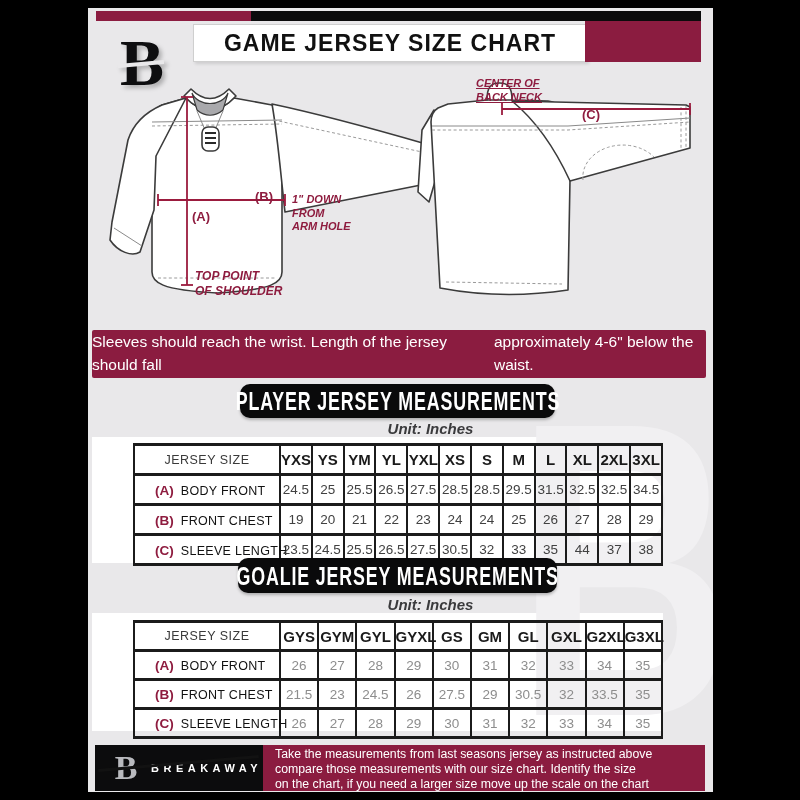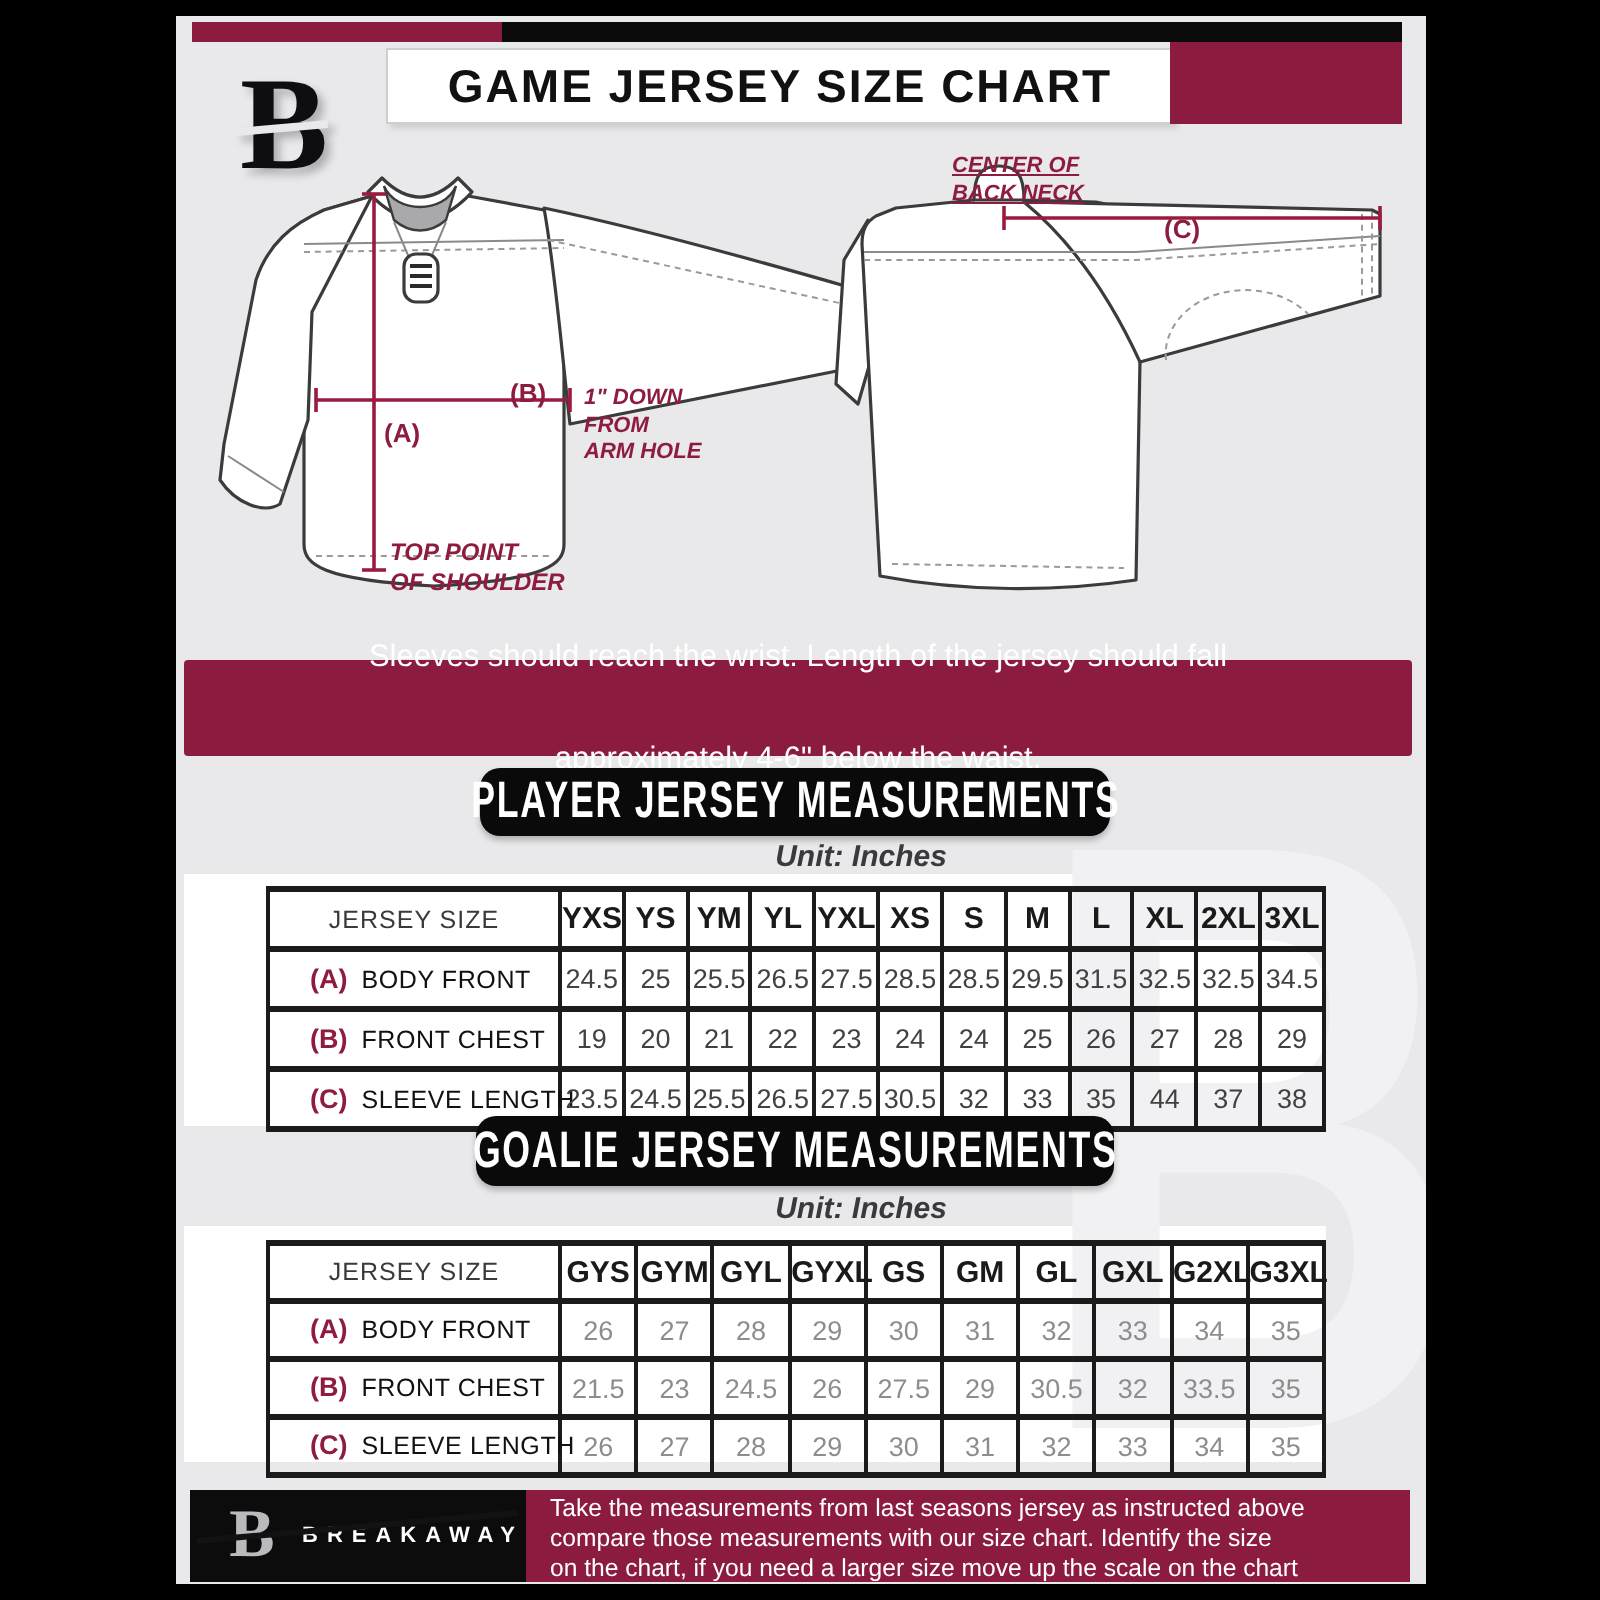--- a/index.html
+++ b/index.html
@@ -29,21 +29,21 @@
   .footer-logo{width:34px;height:38px;color:#B9BABE;}
   .footer-logo .bglyph{font-size:34px;line-height:36px;}
   .footer-logo .gap{background:#121212;left:3px;right:4px;top:17px;height:3px;}
   
   .ann{color:#8E1C3F;}
   .ann-label{font-weight:bold;font-size:13px;}
   .ann-cap{font-style:italic;font-weight:bold;font-size:11px;line-height:13.5px;}
   .ann-cap.big{font-size:12px;line-height:15px;}
   
   .banner{left:4px;top:322px;width:614px;height:48px;background:#8B1C40;border-radius:2px;
-          display:flex;flex-direction:column;align-items:center;justify-content:center;gap:28px;}
+          display:flex;flex-direction:row;justify-content:center;gap:28px;}
   .banner div{color:#fff;font-size:15.5px;line-height:23px;}
   
   .section-header{background:#0A0A0B;border-radius:10px;display:flex;align-items:center;justify-content:center;
                   box-shadow:0 2px 3px rgba(0,0,0,.25);}
   .section-header span{color:#fff;font-size:21px;font-weight:bold;letter-spacing:1px;white-space:nowrap;
                        transform:scale(.85,1.22);}
   .sh-player{left:152px;top:376px;width:315px;height:34px;}
   .sh-goalie{left:150px;top:550px;width:319px;height:35px;}
   .unit{left:0;width:625px;text-align:center;font-size:15px;font-weight:bold;font-style:italic;color:#3A3A3C;padding-left:30px;}
   .unit-player{top:412px;}

